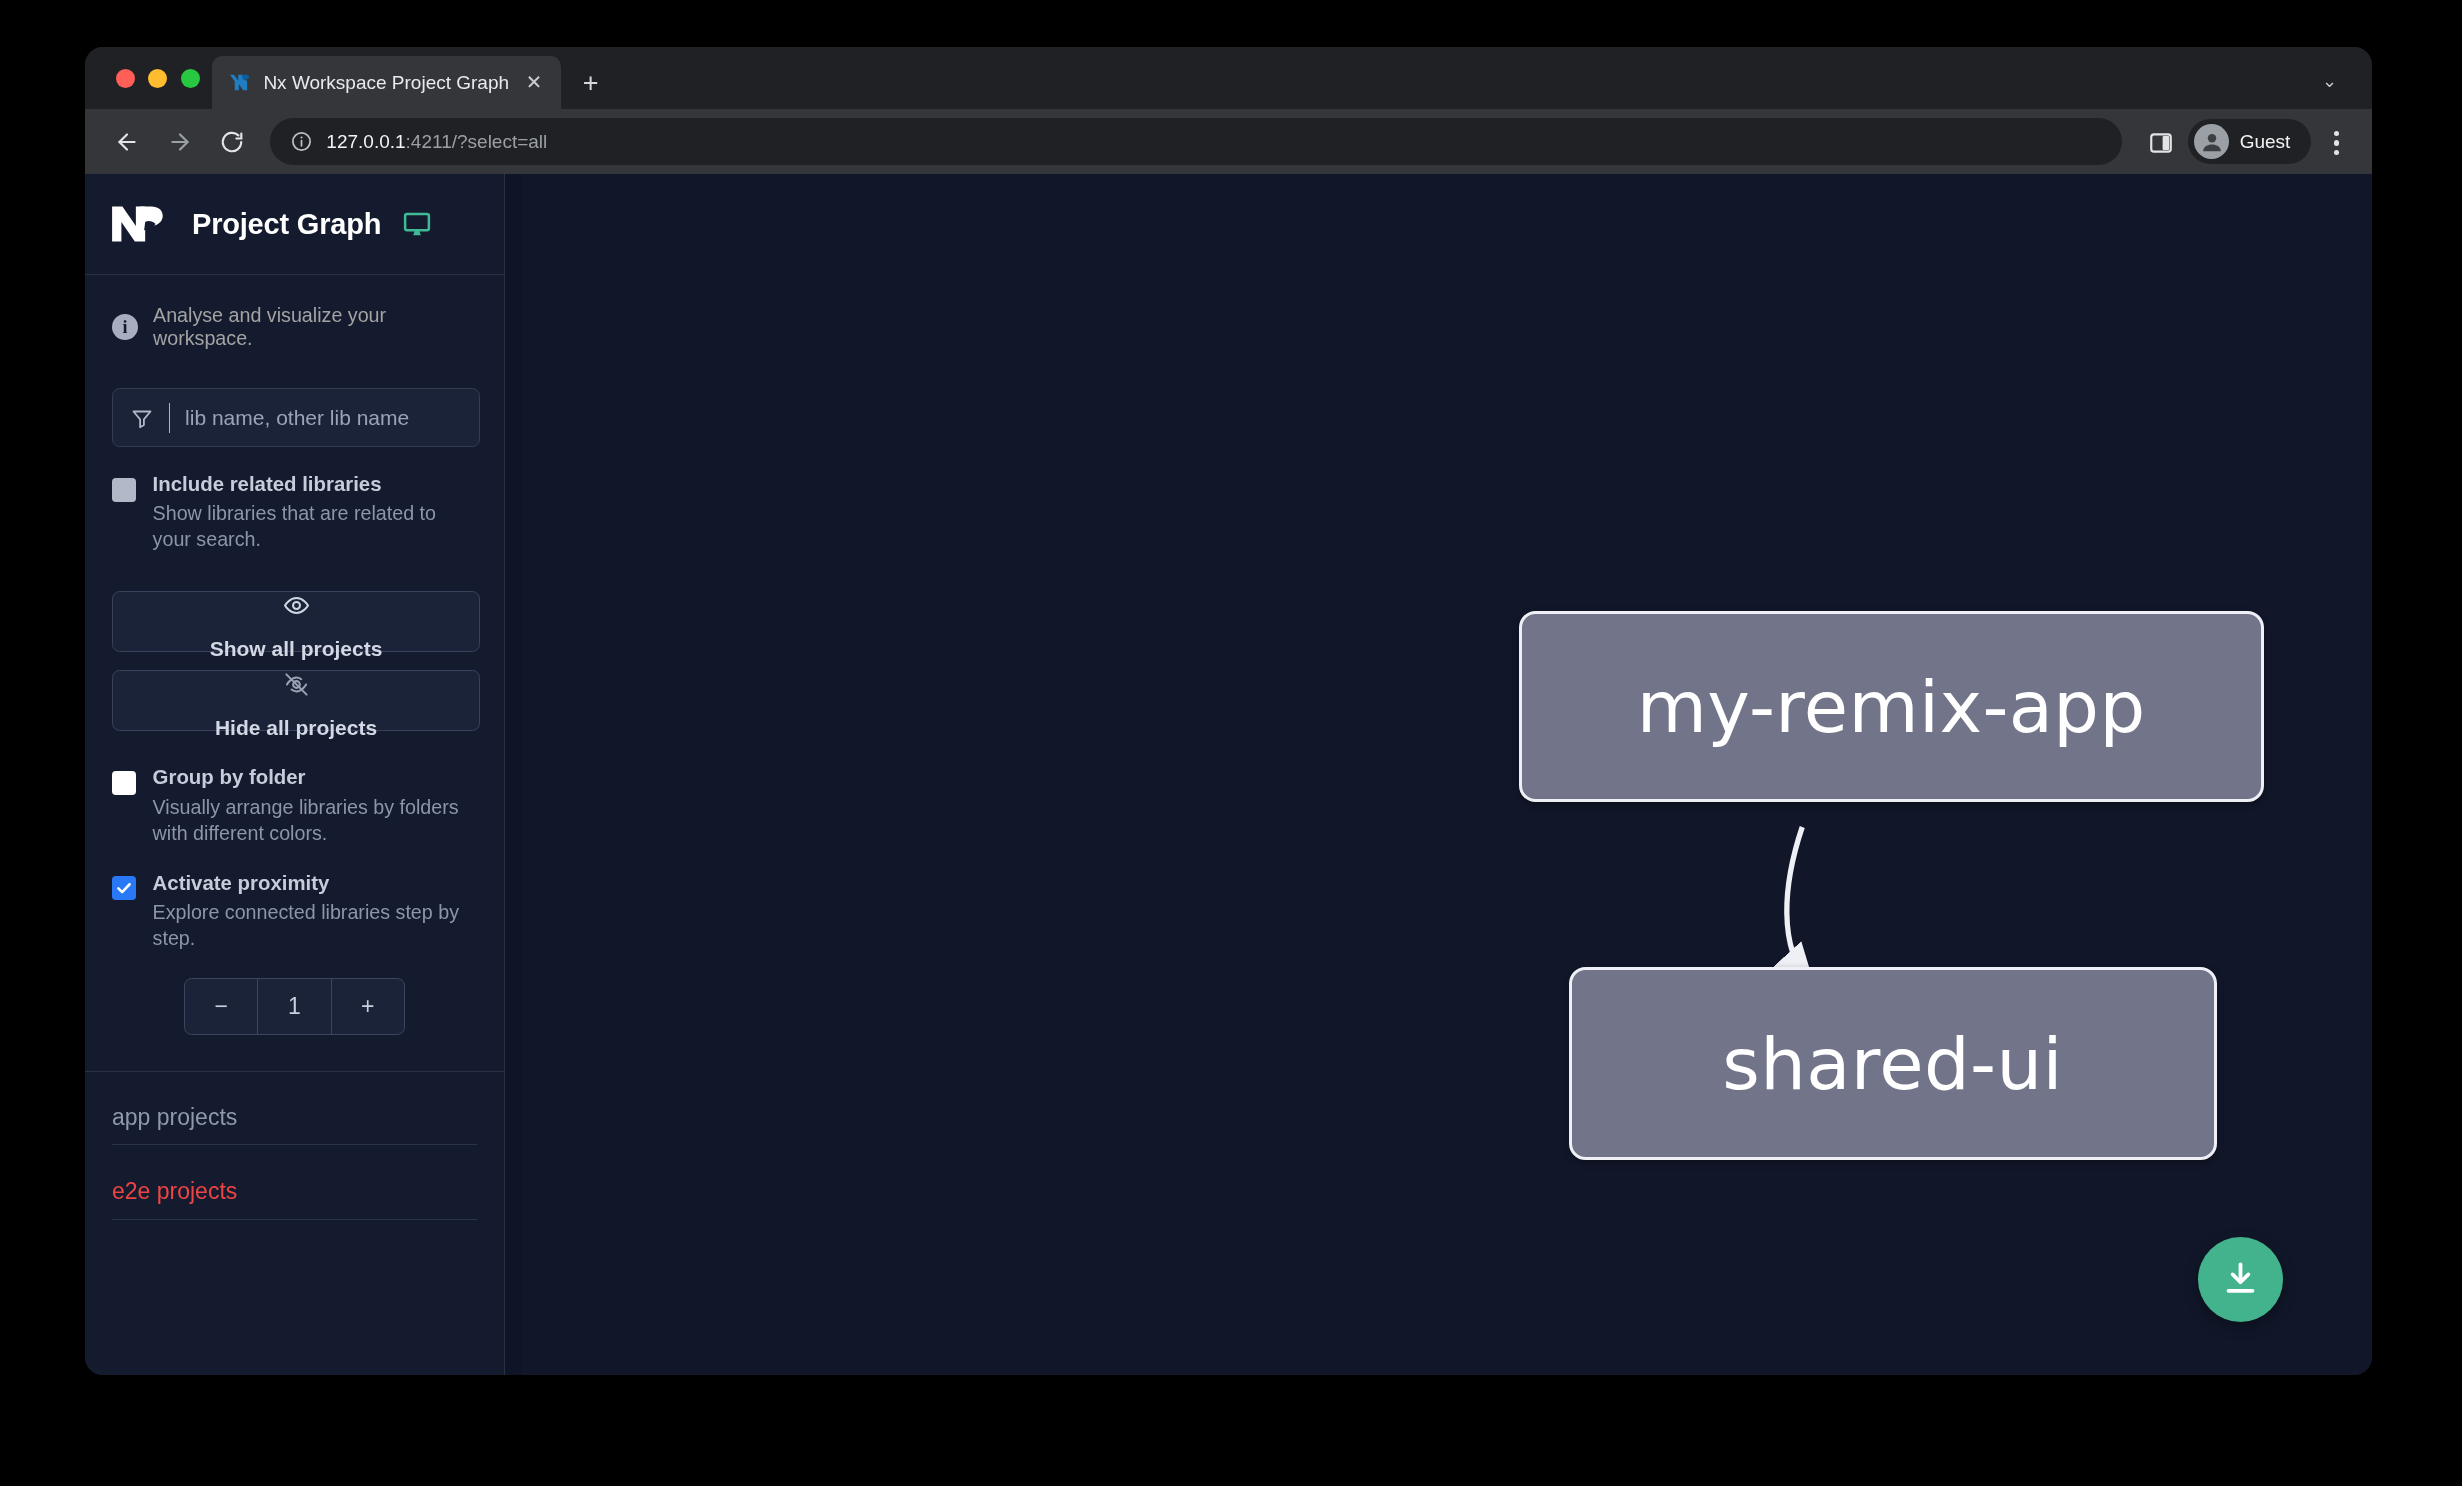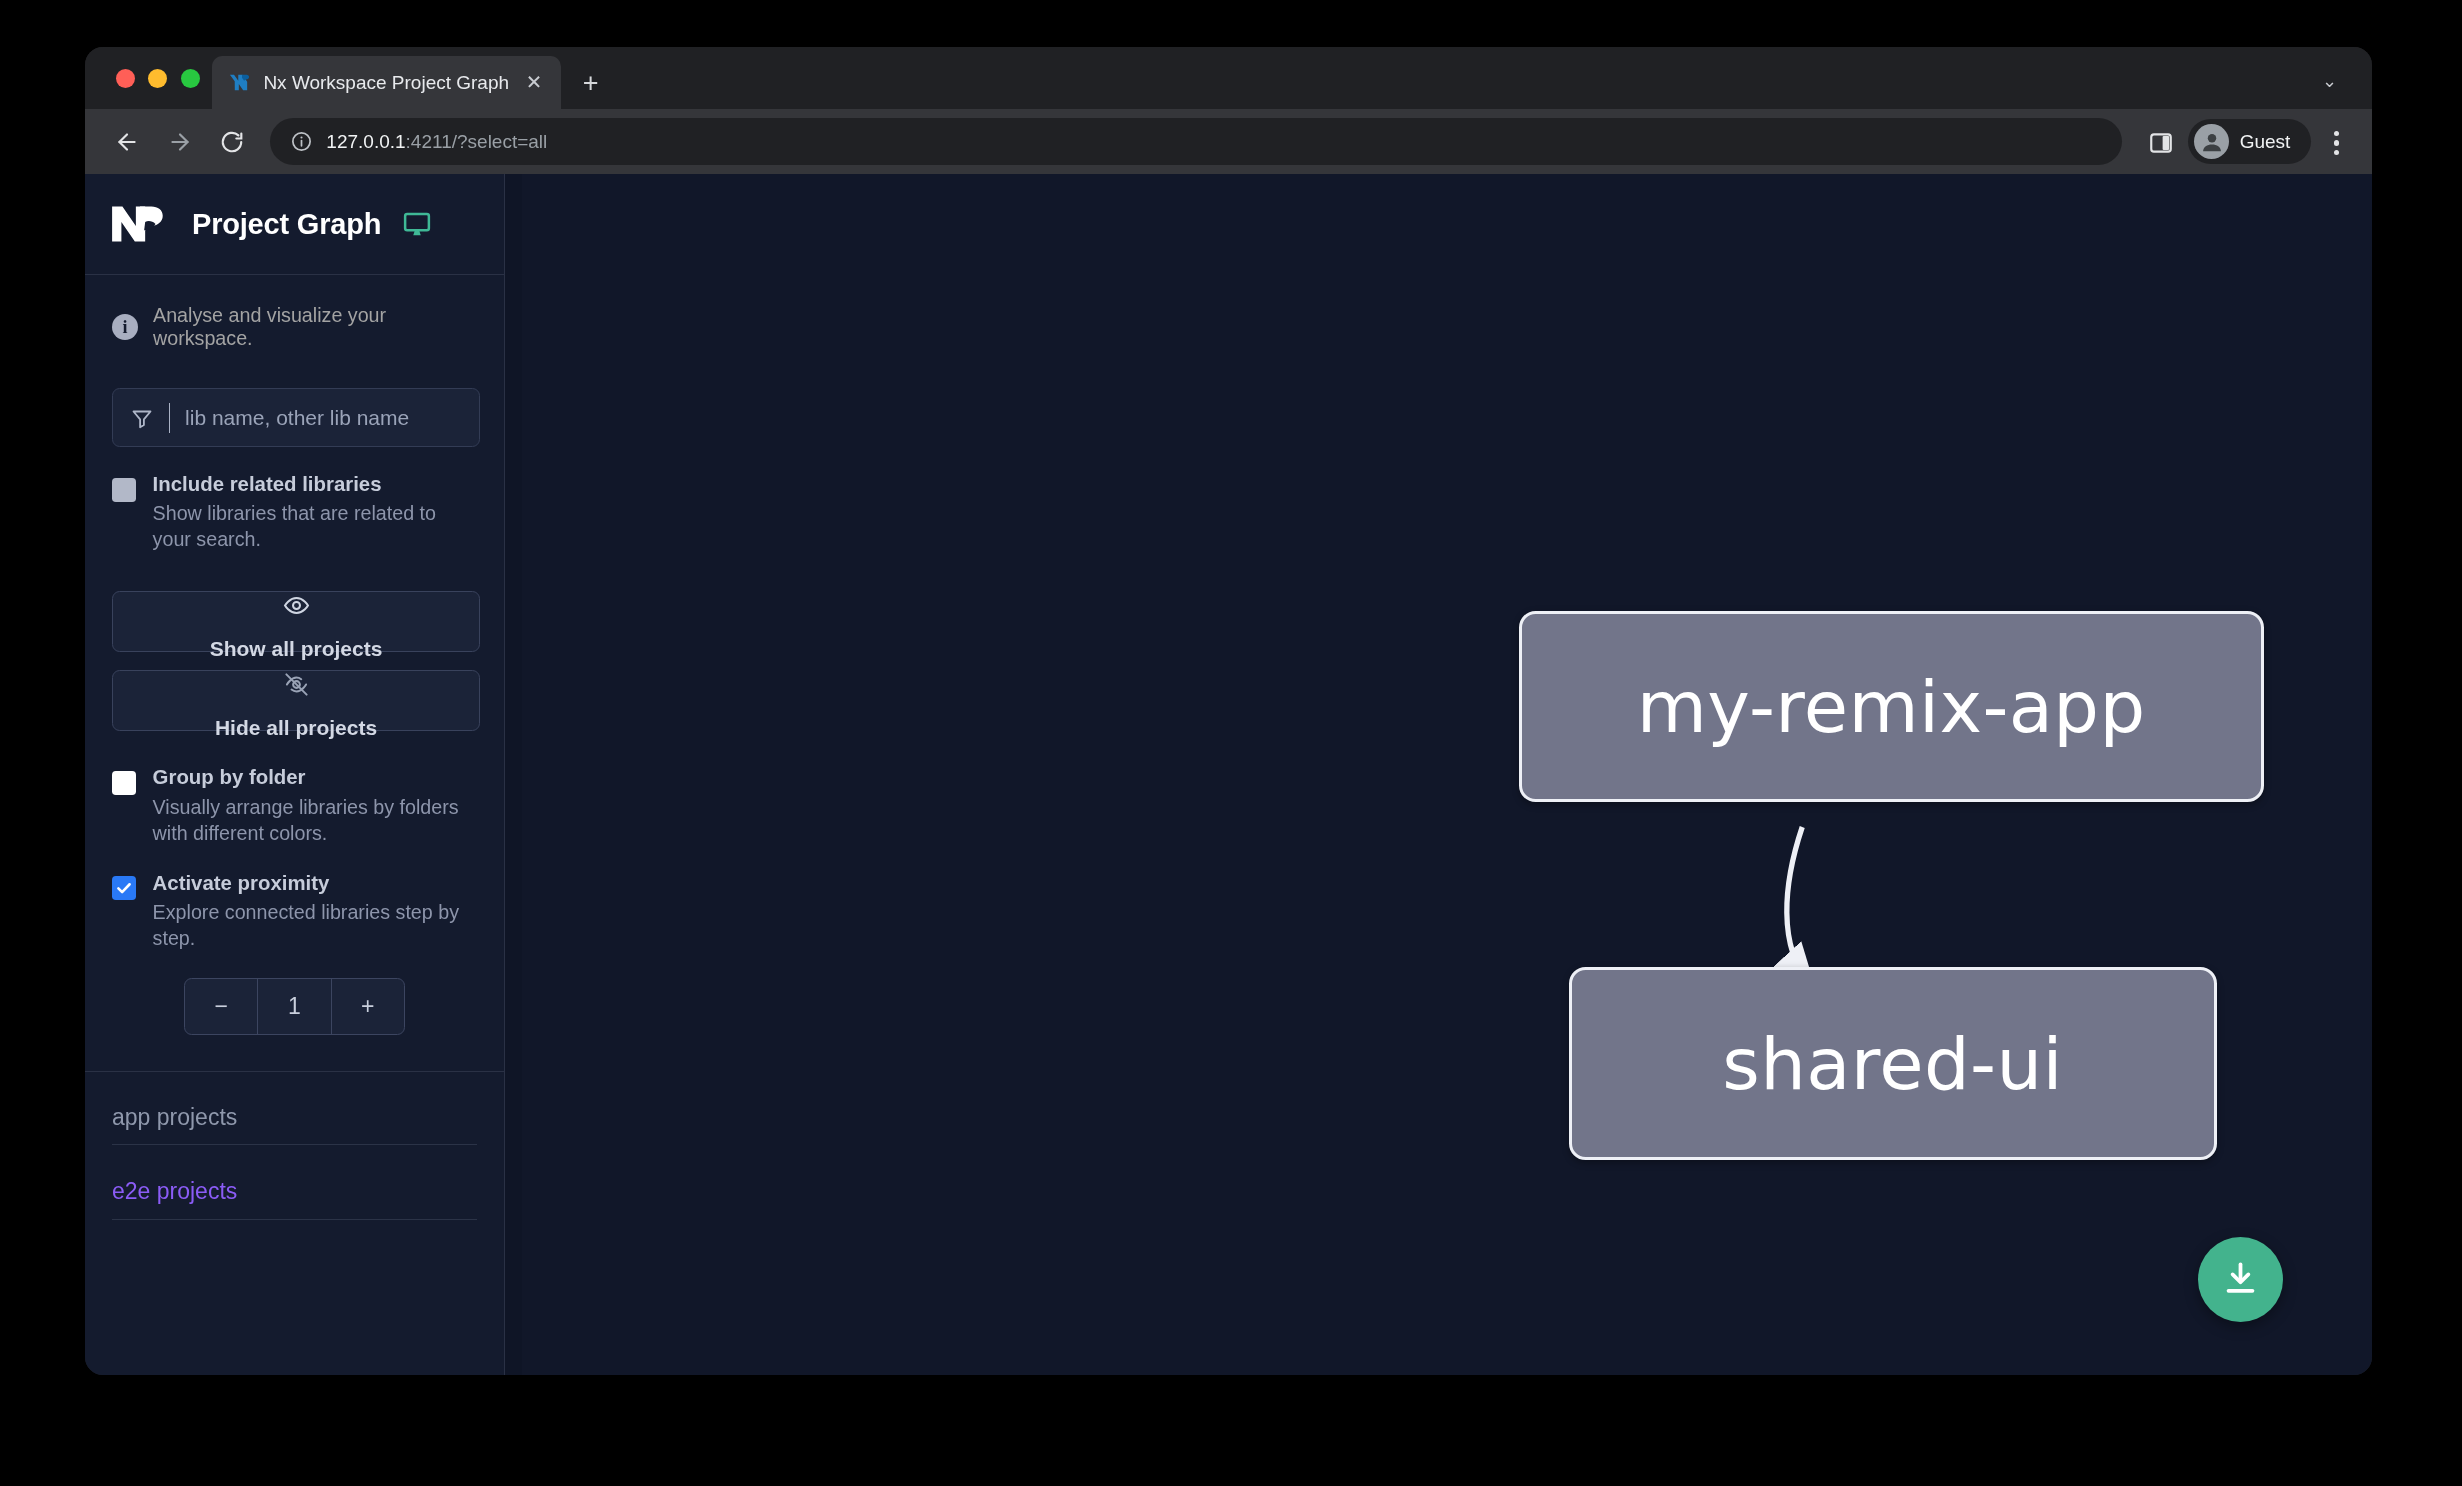--- a/index.html
+++ b/index.html
@@ -329,21 +329,21 @@
   .step-btn { border-right: 0.8px solid #3c4560; }
   .step-val { border-right: 0.8px solid #3c4560; }
 
   #sidebar-divider {
     margin-top: 36px;
     border-top: 0.8px solid #2a3145;
   }
 
   .group-section { padding: 32px 27px 0 27px; }
   .group-title {
-    color: #8b5cf6;
+    color: #ef4444;
     font-size: 23px;
     padding-bottom: 13.6px;
     border-bottom: 0.8px solid #2b3347;
   }
   .group-title.dim { color: #8f98ac; }
 
   
   #graph {
     flex: 1;
     position: relative;

